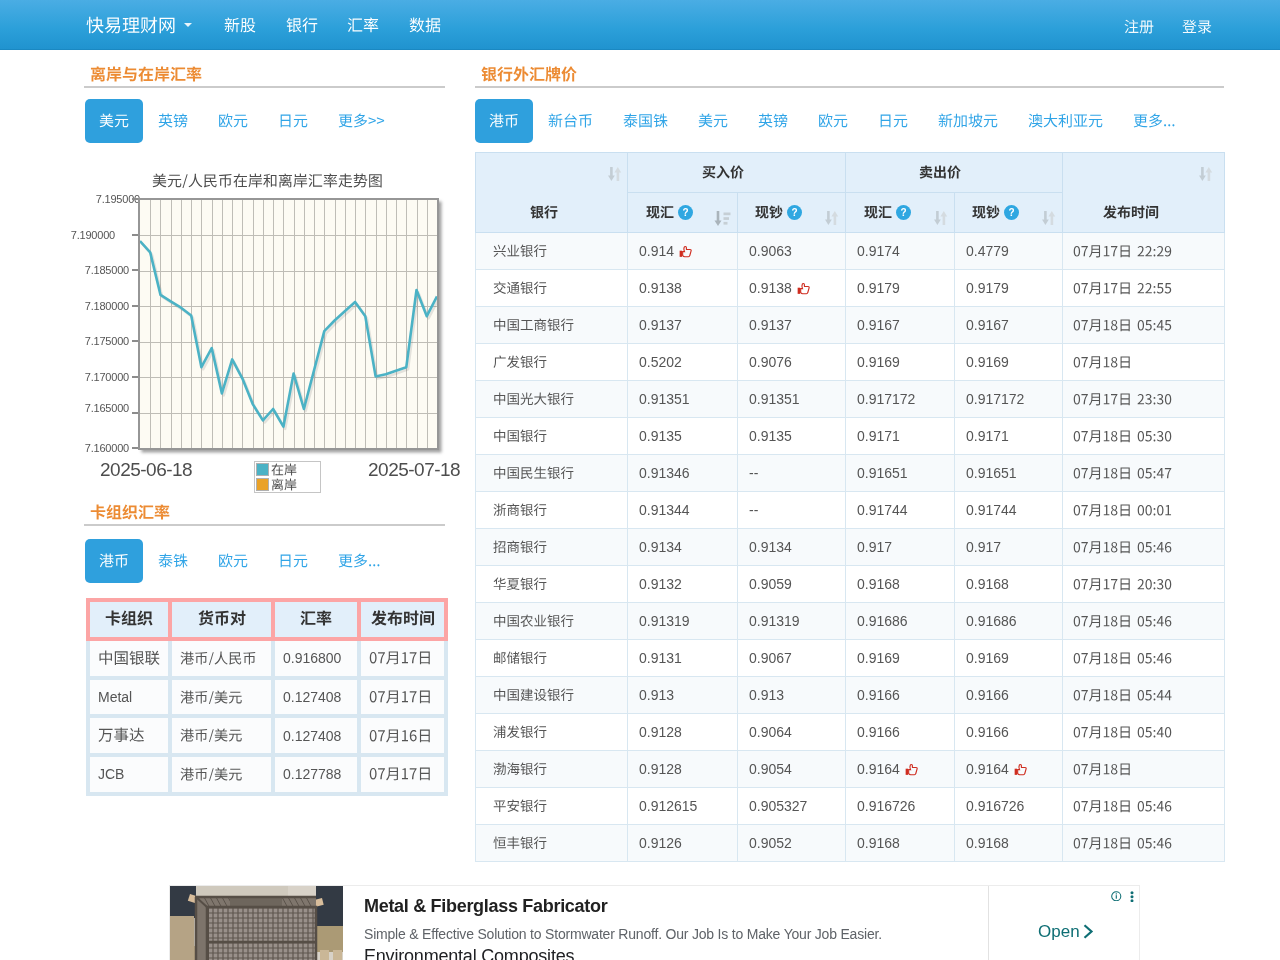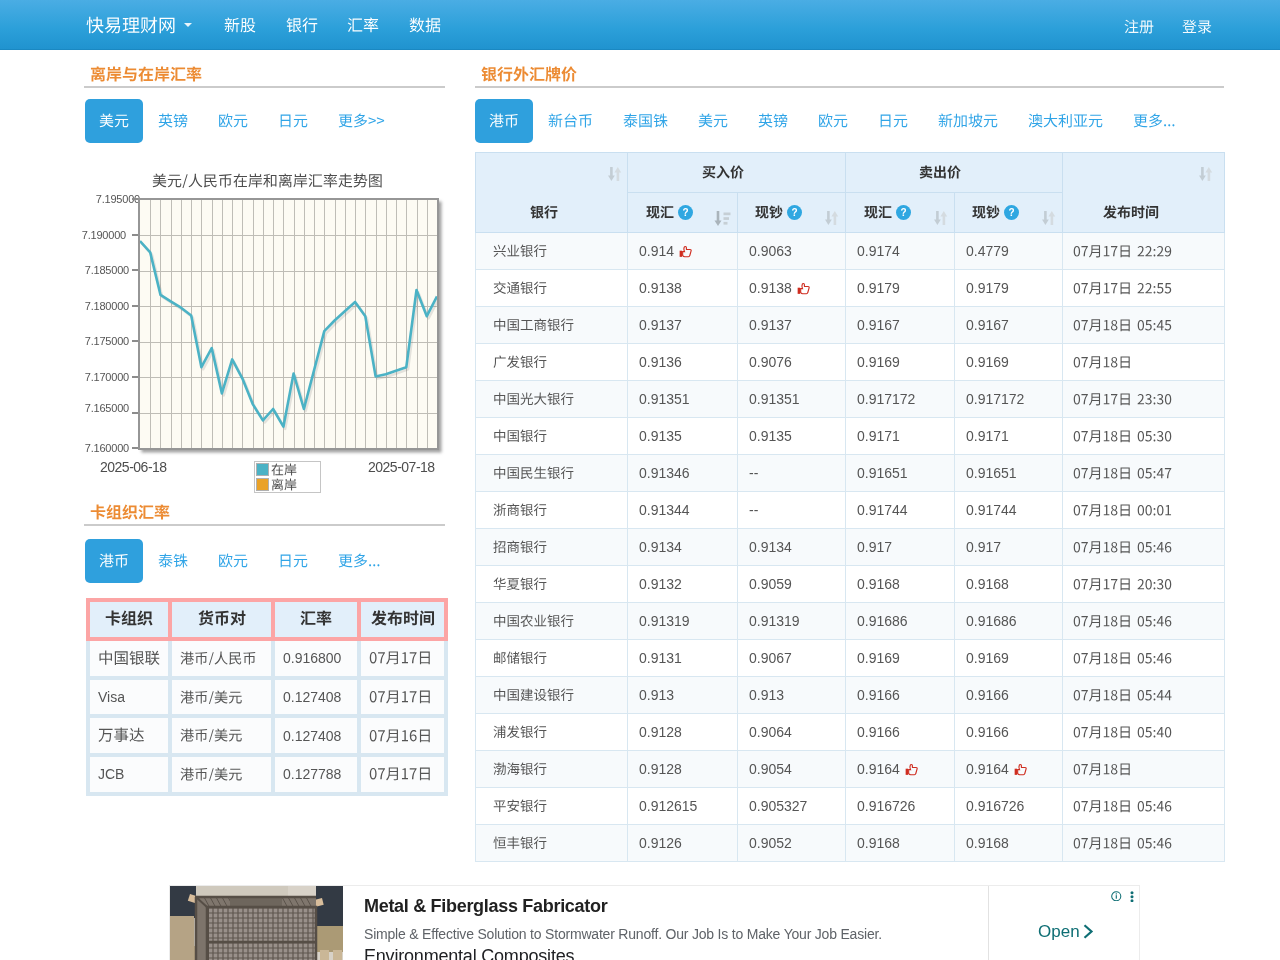--- a/index.html
+++ b/index.html
@@ -24,21 +24,21 @@
 #rt td.dt{padding-left:10px}
 
 #lt{position:absolute;left:86px;top:598px;width:358px}
 #lt th{background:#e2effa;font-weight:bold;height:39px}
 #lt th,#lt td{border:4px solid #fca5a5;overflow:hidden;white-space:nowrap}
 #lt td{color:#555;font-size:14px;height:38.7px;padding-left:8px;border-color:#d8e7f1;background:#fbfcfd}
 
 #plot{position:absolute;left:138px;top:198px;width:301px;height:252px;
   border:2px solid #969696;background:#fdfbf3;box-shadow:2.5px 2.5px 3px rgba(80,80,80,.55)}
 .ylab{position:absolute;width:50px;text-align:right;font-size:11px;letter-spacing:-0.2px;color:#555}
-.xlab{position:absolute;font-size:14px;letter-spacing:-0.5px;color:#4d4d4d}
+.xlab{position:absolute;font-size:19px;letter-spacing:-0.5px;color:#4d4d4d}
 
 #leg{position:absolute;left:254px;top:461px;width:67px;height:32px;background:#fff;
   border:1px solid #c5c5c5;font-size:0}
 
 #ad{position:absolute;left:169px;top:885px;width:971px;height:91px;background:#fff;
   border:1px solid #ececec}
 </style></head><body>
 <svg width="0" height="0" style="position:absolute">
     <defs>
       <path id="gb4E0E" d="M49 261V146H674V261ZM248 833C226 683 187 487 155 367L260 366H283H781C763 175 739 76 706 50C691 39 676 38 651 38C618 38 536 38 456 45C482 11 500 -40 503 -75C575 -78 649 -80 690 -76C743 -71 777 -62 810 -27C857 21 884 141 910 425C912 441 914 477 914 477H307L334 613H888V728H355L371 822Z"></path>
@@ -392,21 +392,21 @@
         <use href="#gr79BB" x="8392"></use>
         <use href="#gr5CB8" x="9392"></use>
         <use href="#gr6C47" x="10392"></use>
         <use href="#gr7387" x="11392"></use>
         <use href="#gr8D70" x="12392"></use>
         <use href="#gr52BF" x="13392"></use>
         <use href="#gr56FE" x="14392"></use>
       </g>
     </svg></div>
 <div class="ylab" style="left:90px;top:193.3px">7.195000</div>
-<div class="ylab" style="left:76px;top:228.8px">7.190000</div>
+<div class="ylab" style="left:65px;top:228.8px">7.190000</div>
 <div class="ylab" style="left:79px;top:264.4px">7.185000</div>
 <div class="ylab" style="left:79px;top:299.9px">7.180000</div>
 <div class="ylab" style="left:79px;top:335.4px">7.175000</div>
 <div class="ylab" style="left:79px;top:371.0px">7.170000</div>
 <div class="ylab" style="left:79px;top:402px">7.165000</div>
 <div class="ylab" style="left:79px;top:442.0px">7.160000</div>
 <div class="abs" style="left:132px;top:198.3px;width:6px;height:2px;background:#8c8c8c"></div>
 <div class="abs" style="left:132px;top:233.8px;width:6px;height:2px;background:#8c8c8c"></div>
 <div class="abs" style="left:132px;top:269.4px;width:6px;height:2px;background:#8c8c8c"></div>
 <div class="abs" style="left:132px;top:304.9px;width:6px;height:2px;background:#8c8c8c"></div>
@@ -702,21 +702,21 @@
       </tr>
       <tr style="height:37px">
         <td class="bank"><svg class="zh" width="54.0" height="13.5" style="vertical-align:-0.12em;vertical-align:-0.12em;" aria-hidden="true">
             <g fill="#555" transform="translate(0,11.88) scale(0.01350,-0.01350)">
               <use href="#gr5E7F" x="0"></use>
               <use href="#gr53D1" x="1000"></use>
               <use href="#gr94F6" x="2000"></use>
               <use href="#gr884C" x="3000"></use>
             </g>
           </svg></td>
-        <td>0.9136</td>
+        <td>0.5202</td>
         <td>0.9076</td>
         <td>0.9169</td>
         <td>0.9169</td>
         <td class="dt"><svg class="zh" width="59.1" height="14.0" style="vertical-align:-0.12em;vertical-align:-0.12em;" aria-hidden="true">
             <g fill="#555" transform="translate(0,12.32) scale(0.01400,-0.01400)">
               <use href="#gr0030" x="0"></use>
               <use href="#gr0037" x="555"></use>
               <use href="#gr6708" x="1110"></use>
               <use href="#gr0031" x="2110"></use>
               <use href="#gr0038" x="2665"></use>
@@ -1179,21 +1179,21 @@
               <use href="#gr0030" x="0"></use>
               <use href="#gr0037" x="555"></use>
               <use href="#gr6708" x="1110"></use>
               <use href="#gr0031" x="2110"></use>
               <use href="#gr0037" x="2665"></use>
               <use href="#gr65E5" x="3220"></use>
             </g>
           </svg></td>
       </tr>
       <tr>
-        <td>Visa</td>
+        <td>Metal</td>
         <td><svg class="zh" width="62.4" height="14.2" style="vertical-align:-0.12em;vertical-align:-0.12em;" aria-hidden="true">
             <g fill="#555" transform="translate(0,12.50) scale(0.01420,-0.01420)">
               <use href="#gr6E2F" x="0"></use>
               <use href="#gr5E01" x="1000"></use>
               <use href="#gr002F" x="2000"></use>
               <use href="#gr7F8E" x="2392"></use>
               <use href="#gr5143" x="3392"></use>
             </g>
           </svg></td>
         <td>0.127408</td>

